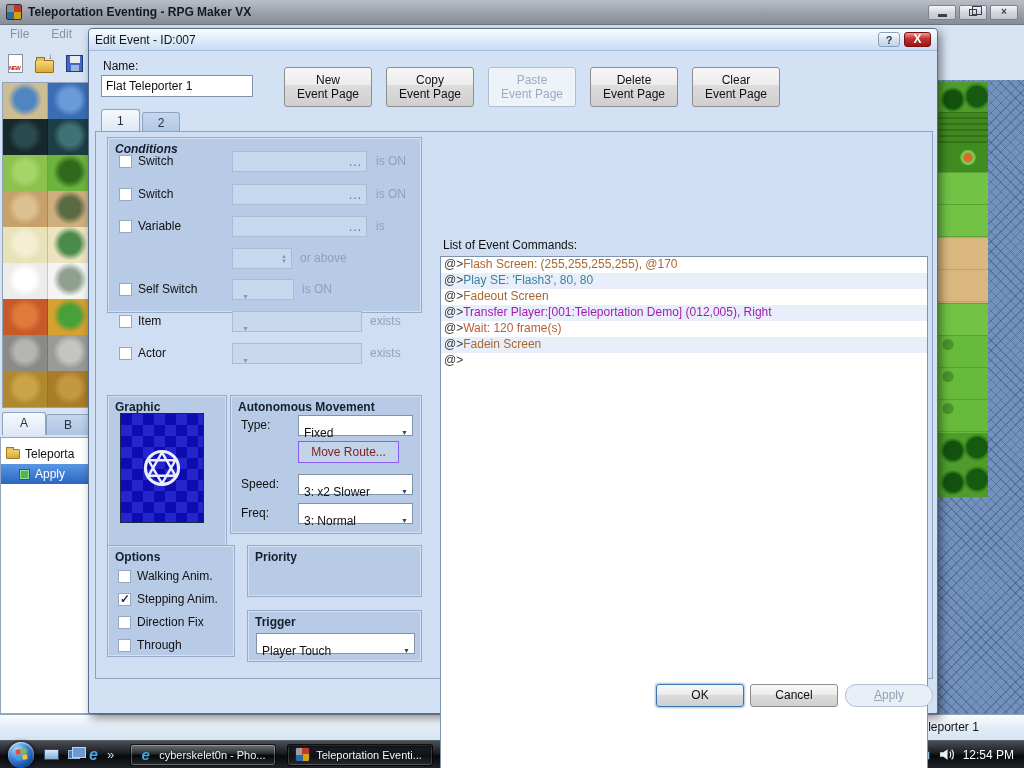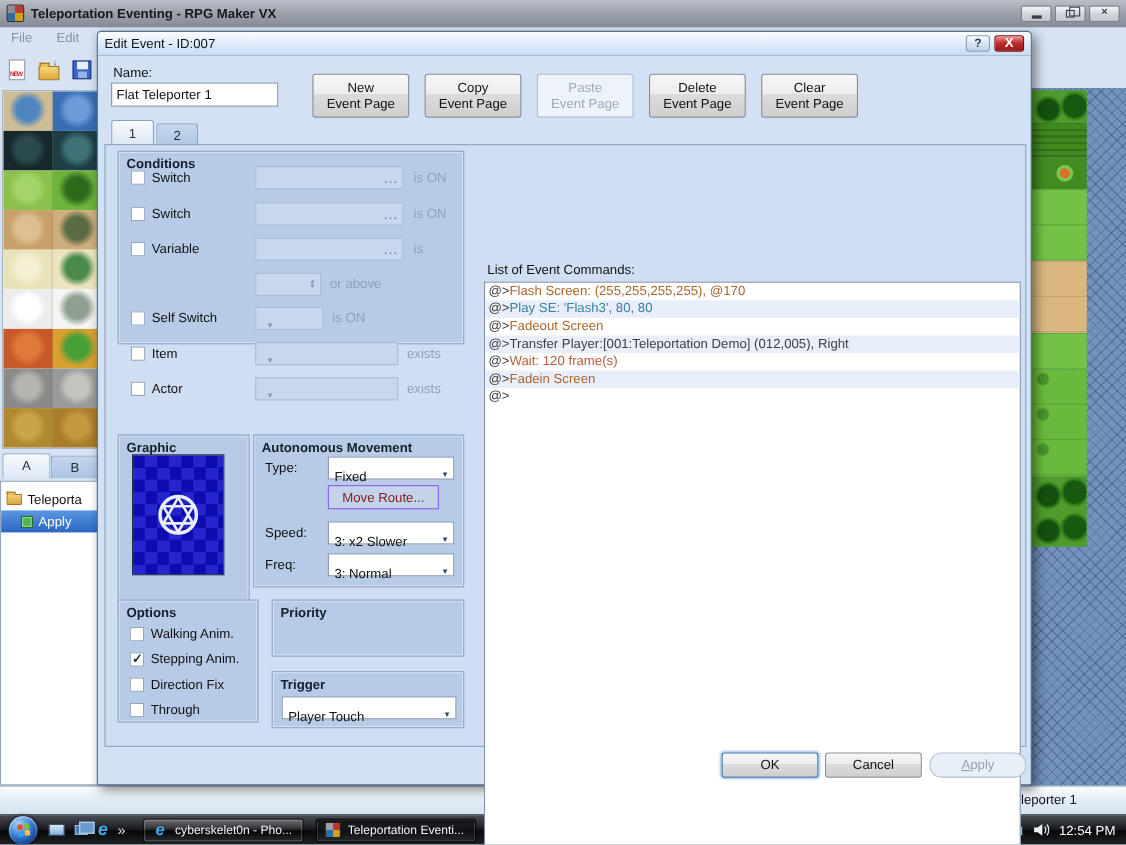--- a/index.html
+++ b/index.html
@@ -365,21 +365,21 @@
           <span class="l2">Event Page</span>
         </div>
       </div>
     <div id="dlg-tabs">
         <div class="tab active">1</div>
         <div class="tab">2</div>
       </div>
 
     <div id="tab-panel">
 
-      <div class="gbox" style="left:11px; top:5px; width:315px; height:176px;">
+      <div class="gbox" style="left:11px; top:5px; width:315px; height:176px;font-style:italic;">
         <div class="gbox-title">Conditions</div>
       </div>
       <div class="cond-row" style="left:23px; top:22px;">
         <span class="cb"></span>
         <span class="cb-label">Switch</span>
       </div>
       <div class="dinput" style="position:absolute; left:136px; top:19px; width:135px;">
           <span class="dots"></span>
         </div>
       <span class="dim" style="position:absolute; left:280px; top:22px;">is ON</span>
@@ -490,21 +490,21 @@
         <div class="combo" style="position:absolute; left:8px; top:22px; width:159px;">
             <span>Player Touch</span>
           </div>
       </div>
 
       <span id="cmd-label">List of Event Commands:</span>
       <div id="cmd-list">
           <div class="cmd-row"><span class="pfx">@&gt;</span><span class="ctext" style="color: rgb(168, 103, 45);">Flash Screen: (255,255,255,255), @170</span></div>
           <div class="cmd-row"><span class="pfx">@&gt;</span><span class="ctext" style="color: rgb(56, 130, 159);">Play SE: 'Flash3', 80, 80</span></div>
           <div class="cmd-row"><span class="pfx">@&gt;</span><span class="ctext" style="color: rgb(168, 103, 45);">Fadeout Screen</span></div>
-          <div class="cmd-row"><span class="pfx">@&gt;</span><span class="ctext" style="color: #404040;">Transfer Player:[001:Teleportation Demo] (012,005), Right</span></div>
+          <div class="cmd-row"><span class="pfx">@&gt;</span><span class="ctext" style="color: #a21caf;">Transfer Player:[001:Teleportation Demo] (012,005), Right</span></div>
           <div class="cmd-row"><span class="pfx">@&gt;</span><span class="ctext" style="color: rgb(184, 92, 53);">Wait: 120 frame(s)</span></div>
           <div class="cmd-row"><span class="pfx">@&gt;</span><span class="ctext" style="color: rgb(168, 103, 45);">Fadein Screen</span></div>
           <div class="cmd-row"><span class="pfx">@&gt;</span><span class="ctext" style="color: rgb(48, 48, 48);"></span></div>
         </div>
     </div>
 
     <div class="footbtn default" style="left:567px;">OK</div>
     <div class="footbtn" style="left:661px;">Cancel</div>
     <div class="footbtn disabled" style="left:756px;border-radius:11px;">Apply</div>
   </div>

